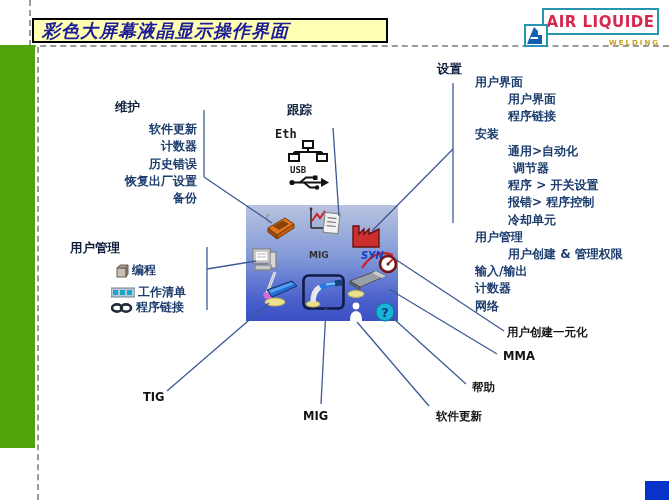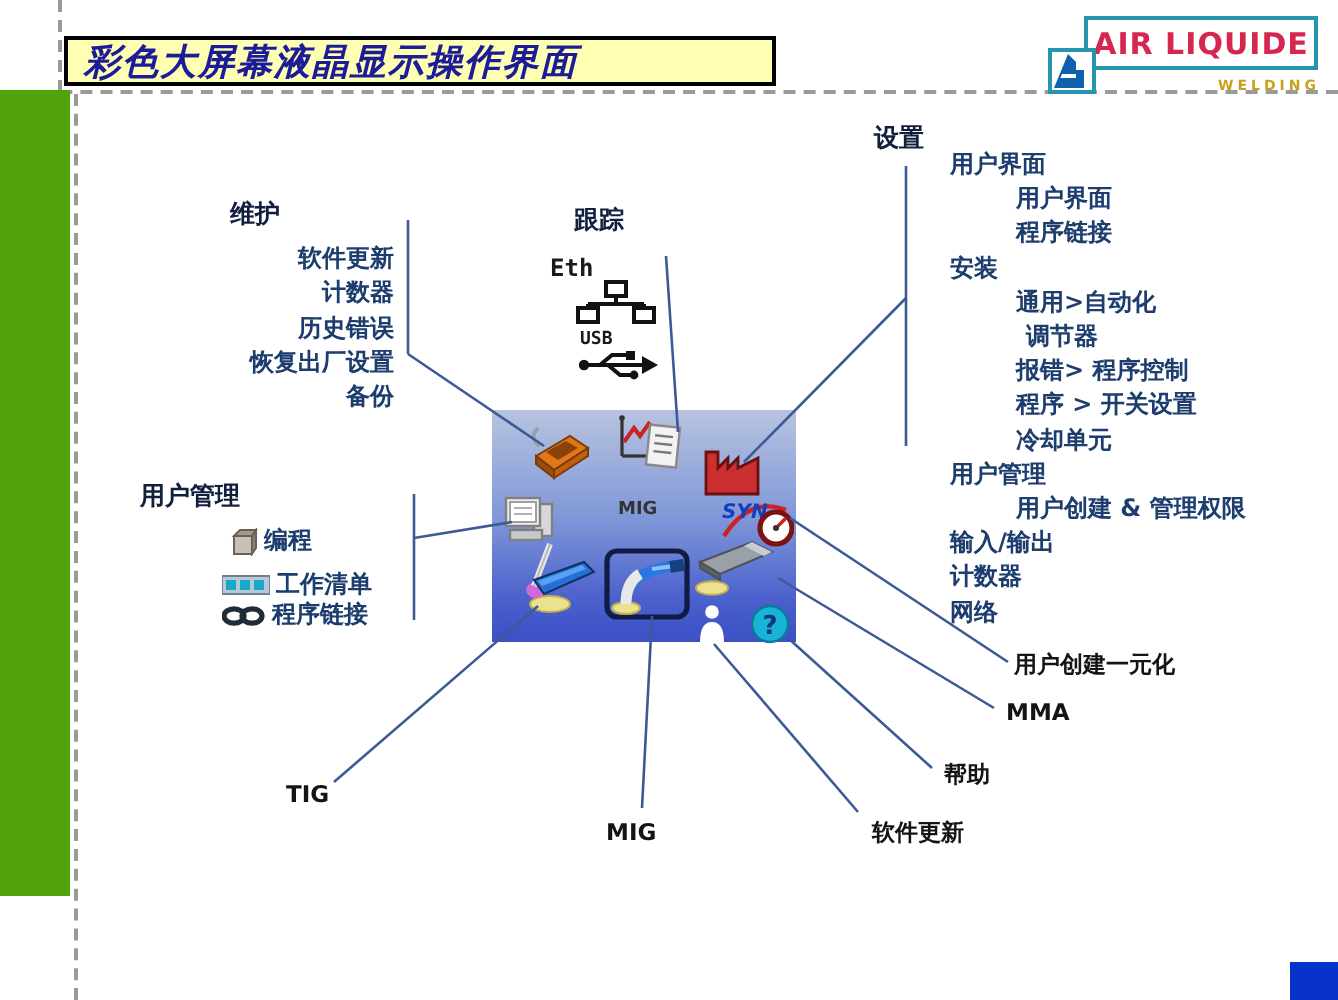--- a/index.html
+++ b/index.html
@@ -105,22 +105,22 @@
   </div>
 
   <div class="abs hdr" style="left:437px;top:61px;">设置</div>
   <div class="abs" id="settings-items">
     <div class="navy">用户界面</div>
     <div class="navy ind1">用户界面</div>
     <div class="navy ind1">程序链接</div>
     <div class="navy">安装</div>
     <div class="navy ind1">通用&gt;自动化</div>
     <div class="navy ind1b">调节器</div>
+    <div class="navy ind1">程序 &gt; 开关设置</div>
     <div class="navy ind1">报错&gt; 程序控制</div>
-    <div class="navy ind1">程序 &gt; 开关设置</div>
     <div class="navy ind1">冷却单元</div>
     <div class="navy">用户管理</div>
     <div class="navy ind1">用户创建 &amp; 管理权限</div>
     <div class="navy">输入/输出</div>
     <div class="navy">计数器</div>
     <div class="navy">网络</div>
   </div>
 
   <div class="abs hdr" style="left:70px;top:240px;">用户管理</div>
   <div id="prog-items">

